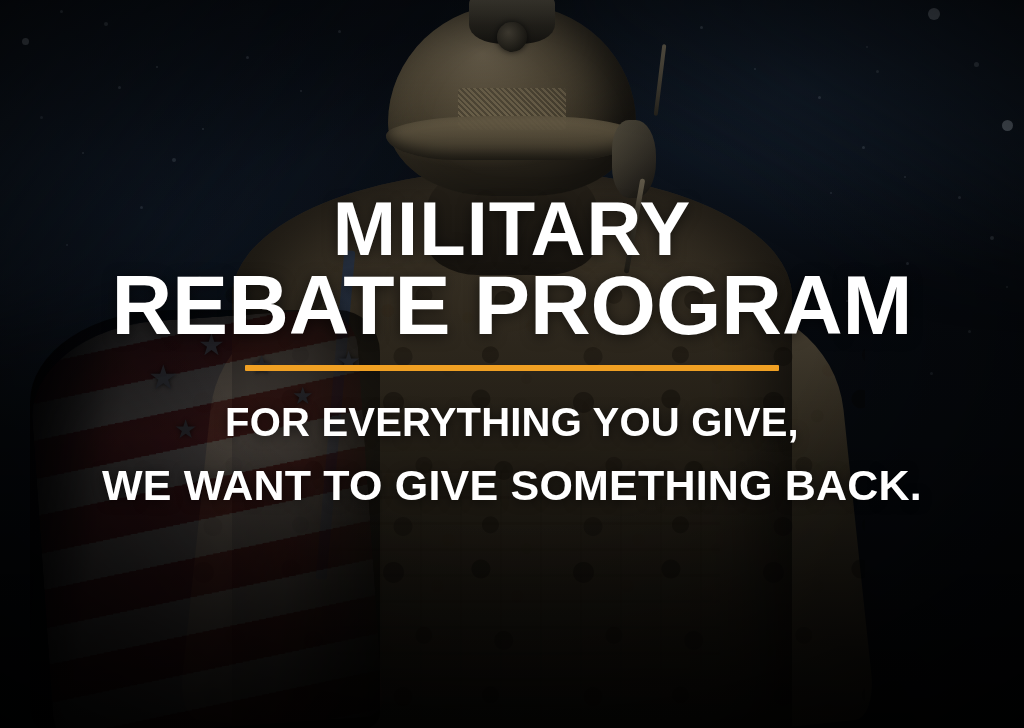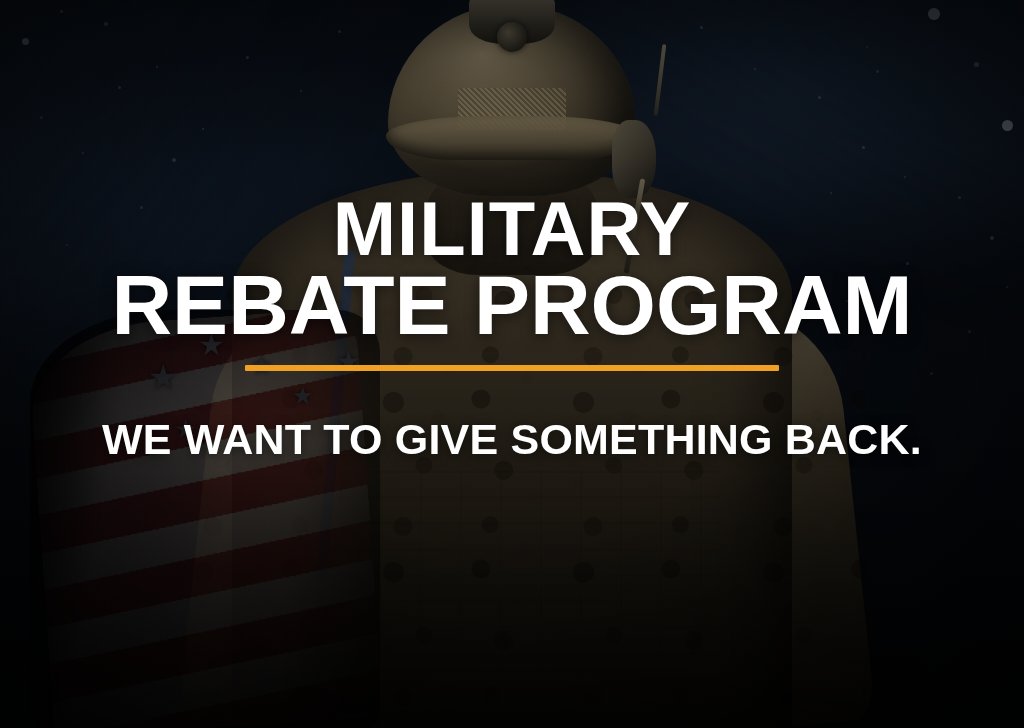--- a/index.html
+++ b/index.html
@@ -359,17 +359,18 @@
 
   <div class="content">
     <h1 class="title">
       <span class="l1">MILITARY</span>
       <span class="l2">REBATE PROGRAM</span>
     </h1>
 
     <div class="rule"></div>
 
     <h2 class="subtitle">
+      <span class="s1">FOR EVERYTHING YOU GIVE,</span>
       <span class="s2">WE WANT TO GIVE SOMETHING BACK.</span>
     </h2>
   </div>
 
 </div>
 
 </body></html>

